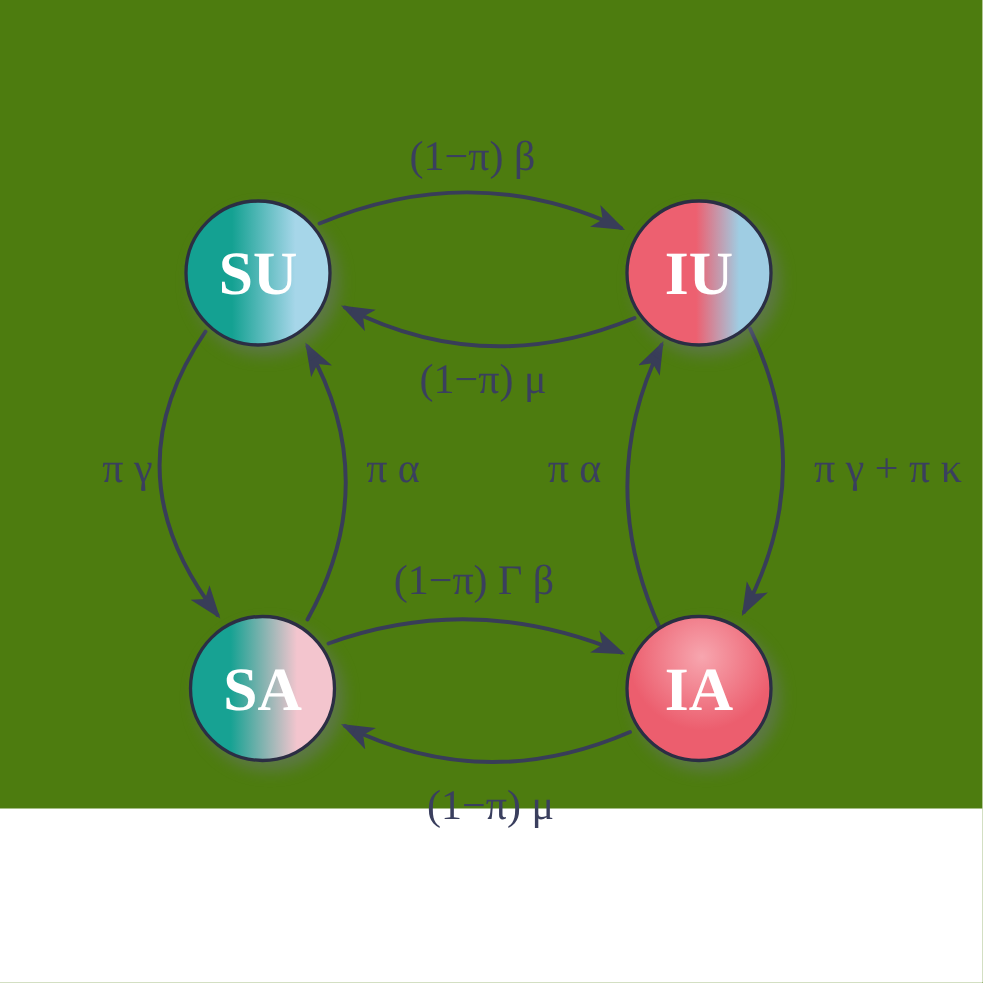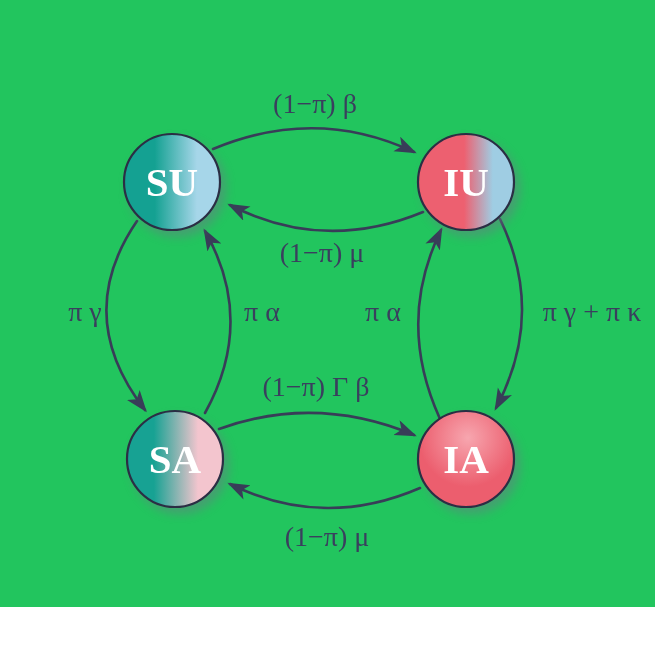--- a/index.html
+++ b/index.html
@@ -6,22 +6,22 @@
     margin: 0;
     padding: 0;
     background: #ffffff;
     width: 655px;
     height: 655px;
     overflow: hidden;
   }
   .stage {
     position: relative;
     width: 655px;
-    height: 607px;
-    background: #22c55e;
+    height: 539px;
+    background: #4d7c0f;
     font-family: "Liberation Serif", "DejaVu Serif", serif;
   }
   svg { display: block; }
   .edge-path {
     fill: none;
     stroke: #383d58;
     stroke-width: 2.6;
     stroke-linecap: round;
   }
   .edge-label {

